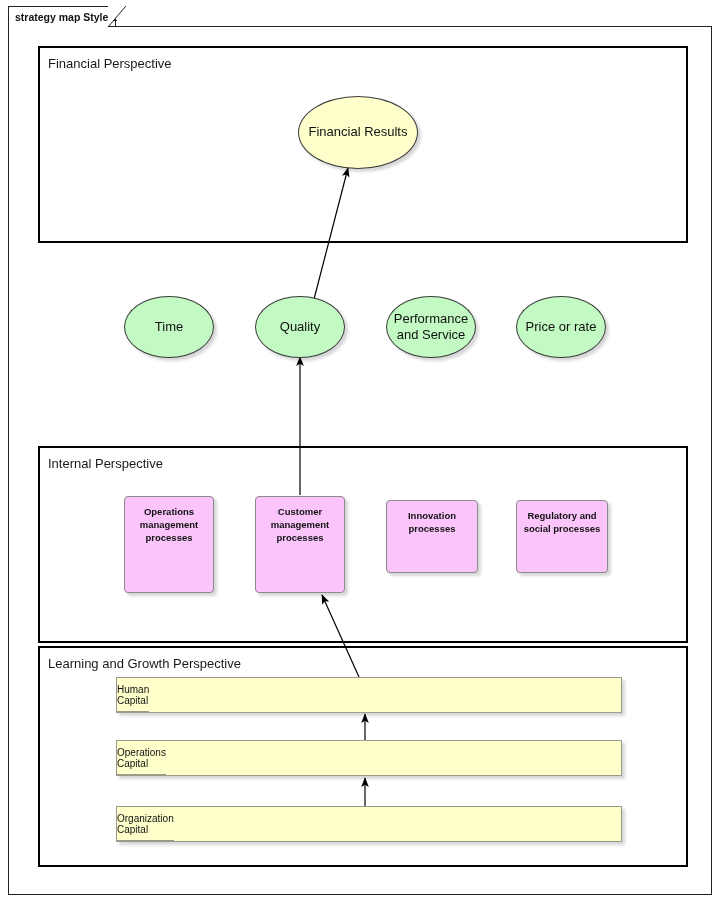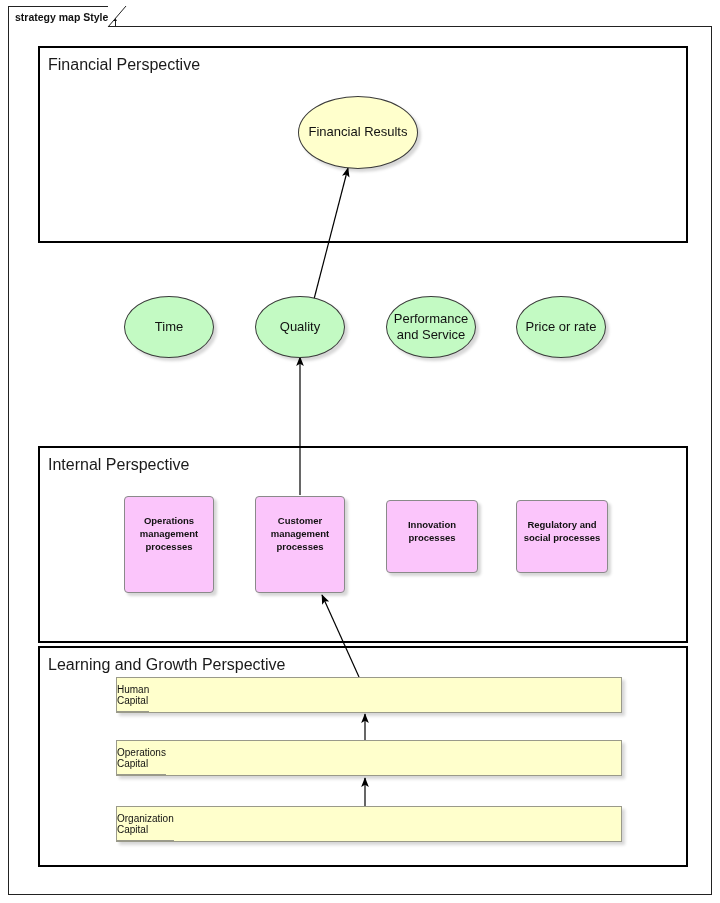--- a/index.html
+++ b/index.html
@@ -67,21 +67,21 @@
     position: absolute;
     border: 2px solid #000000;
     box-sizing: border-box;
     background: #ffffff;
     z-index: 2;
   }
   .band-label {
     position: absolute;
     left: 8px;
     top: 8px;
-    font-size: 16px;
+    font-size: 13px;
     color: #1a1a1a;
     white-space: nowrap;
   }
 
   
   .shape-layer {
     position: absolute;
     left: 0; top: 0;
     width: 720px; height: 903px;
     z-index: 3;
@@ -112,21 +112,21 @@
     border-radius: 4px;
     box-sizing: border-box;
     display: flex;
     align-items: flex-start;
     justify-content: center;
     text-align: center;
     font-size: 9.5px;
     font-weight: bold;
     color: #111111;
     line-height: 1.35;
-    padding-top: 18px;
+    padding-top: 9px;
     box-shadow: 3px 3px 3px rgba(0,0,0,0.16);
   }
 
   
   .cap-box {
     position: absolute;
     border: 1px solid #9a9a8a;
     box-sizing: border-box;
     box-shadow: 3px 3px 3px rgba(0,0,0,0.16);
     display: flex;

